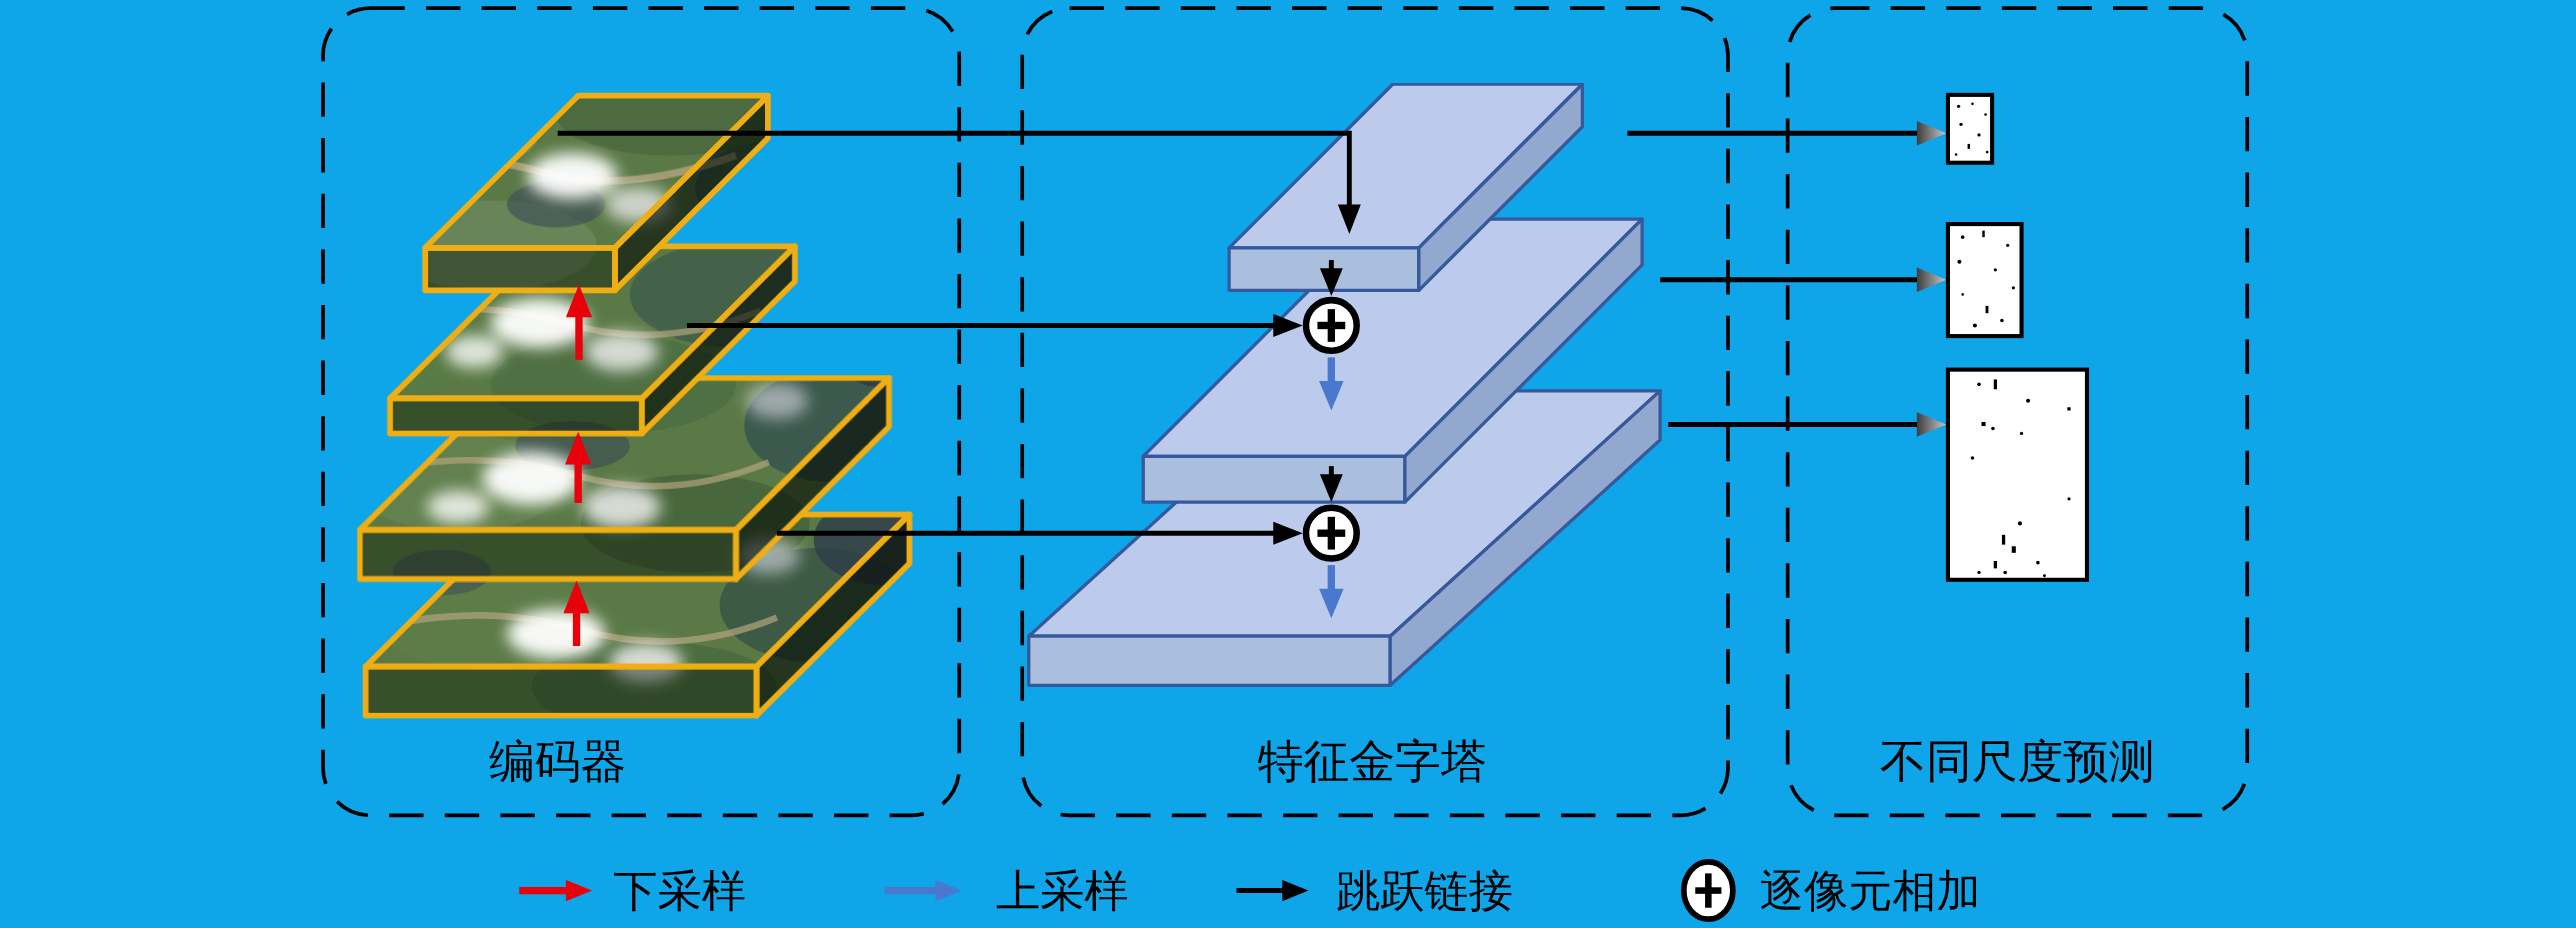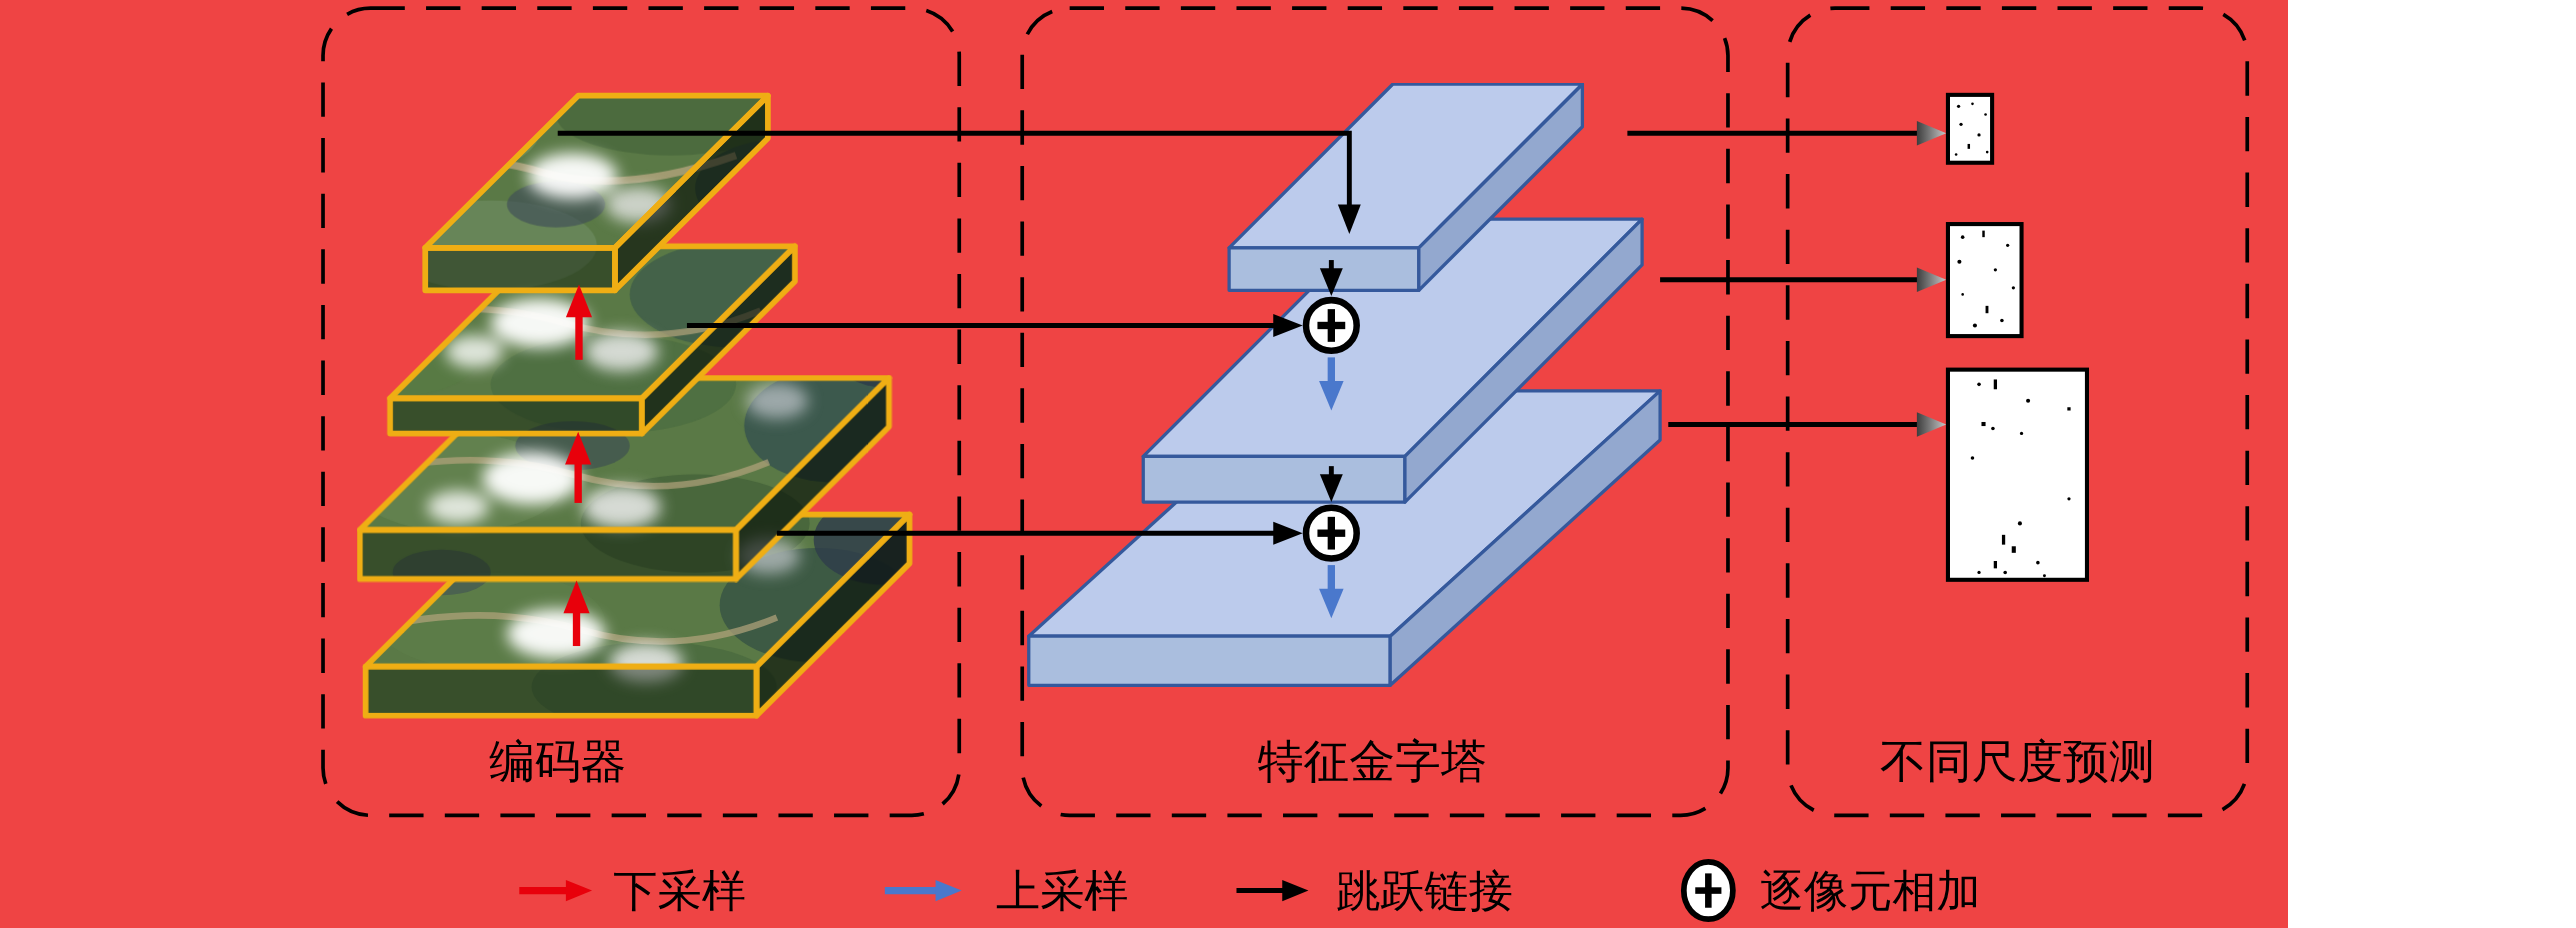--- a/index.html
+++ b/index.html
@@ -1,16 +1,16 @@
 <!DOCTYPE html>
 <html style="font-size:13px"><head>
 <meta charset="utf-8">
 <style>
   html,body{margin:0;padding:0;background:#ffffff;}
-  #canvas{position:relative;width:2288px;height:929px;background:#ef4444;overflow:hidden;
+  #canvas{position:relative;width:2576px;height:929px;background:#0ea5e9;overflow:hidden;
           font-family:"DejaVu Serif","Liberation Serif",serif;}
   svg{display:block;}
   text{font-family:"DejaVu Serif","Liberation Serif",serif;fill:#000;}
   .section-label{font-size:56px;}
   .legend-label{font-size:54px;}
   .yb{fill:none;stroke:#efae14;stroke-width:7;stroke-linejoin:round;}
   .pt{fill:#bccbec;stroke:#35599c;stroke-width:4;stroke-linejoin:round;}
   .pf{fill:#aabede;stroke:#35599c;stroke-width:4;stroke-linejoin:round;}
   .ps{fill:#93a8cf;stroke:#35599c;stroke-width:4;stroke-linejoin:round;}
   .dashbox{fill:none;stroke:#000;stroke-width:4.5;stroke-dasharray:42 26;}

